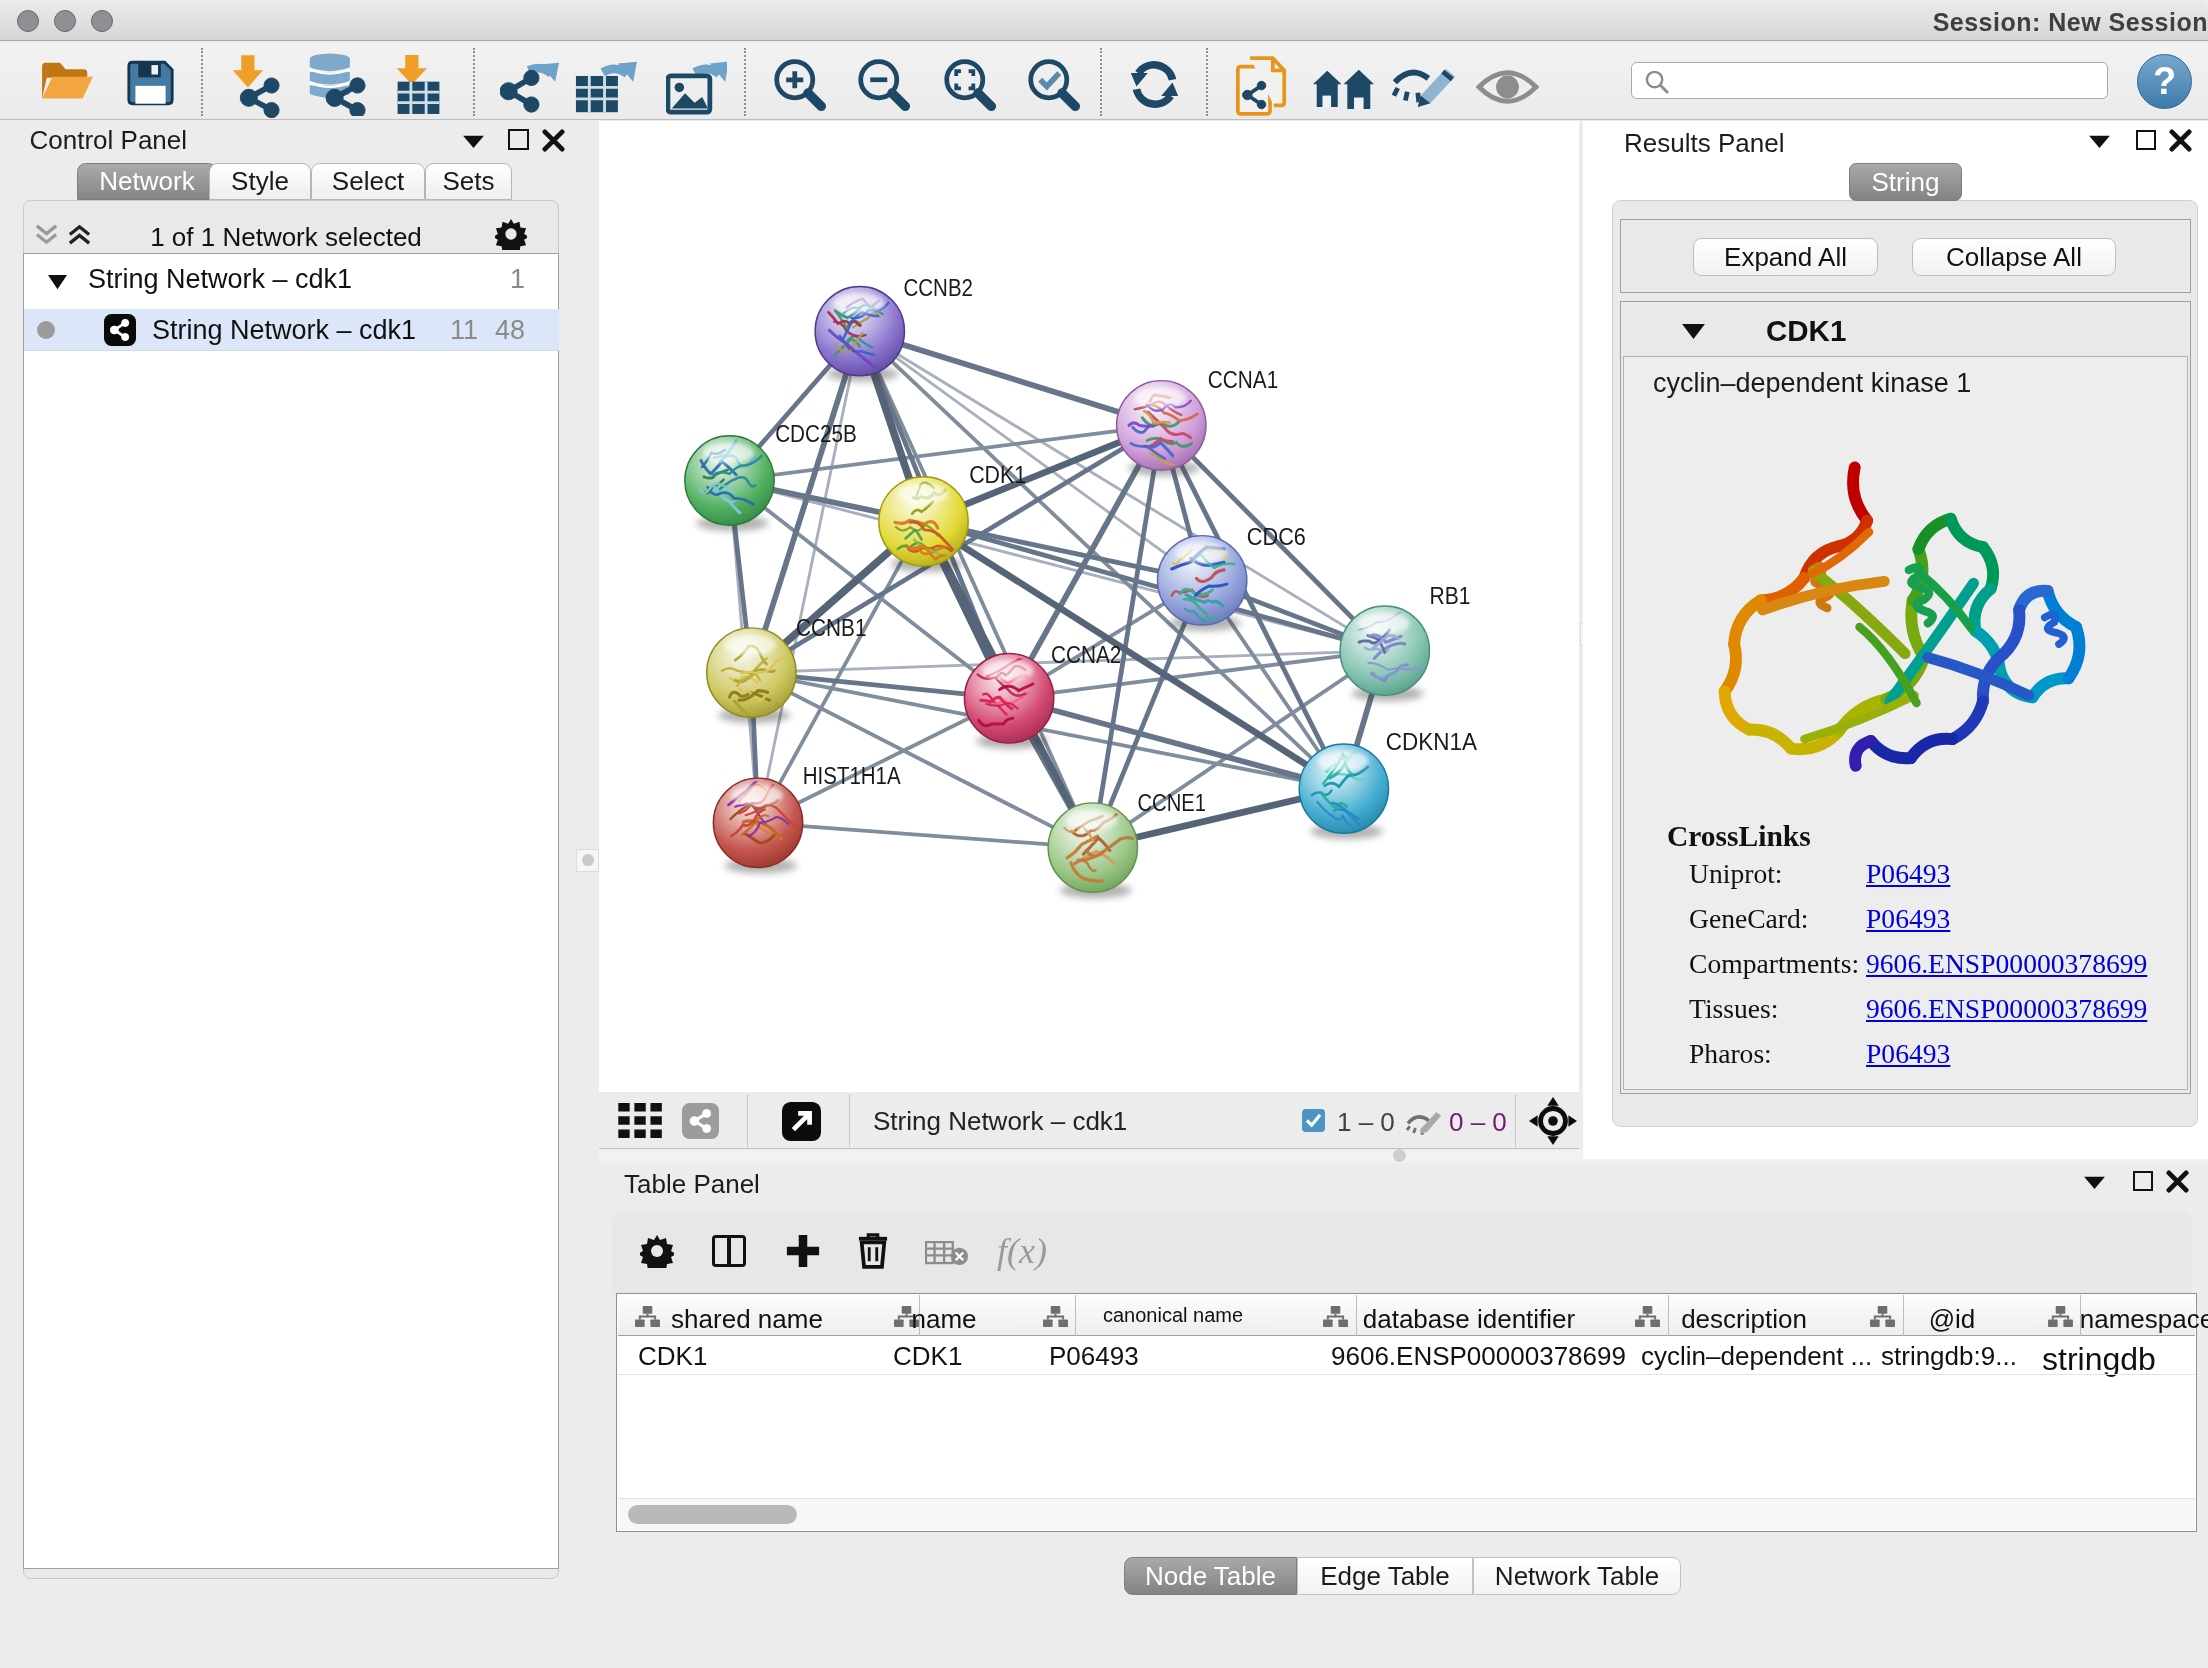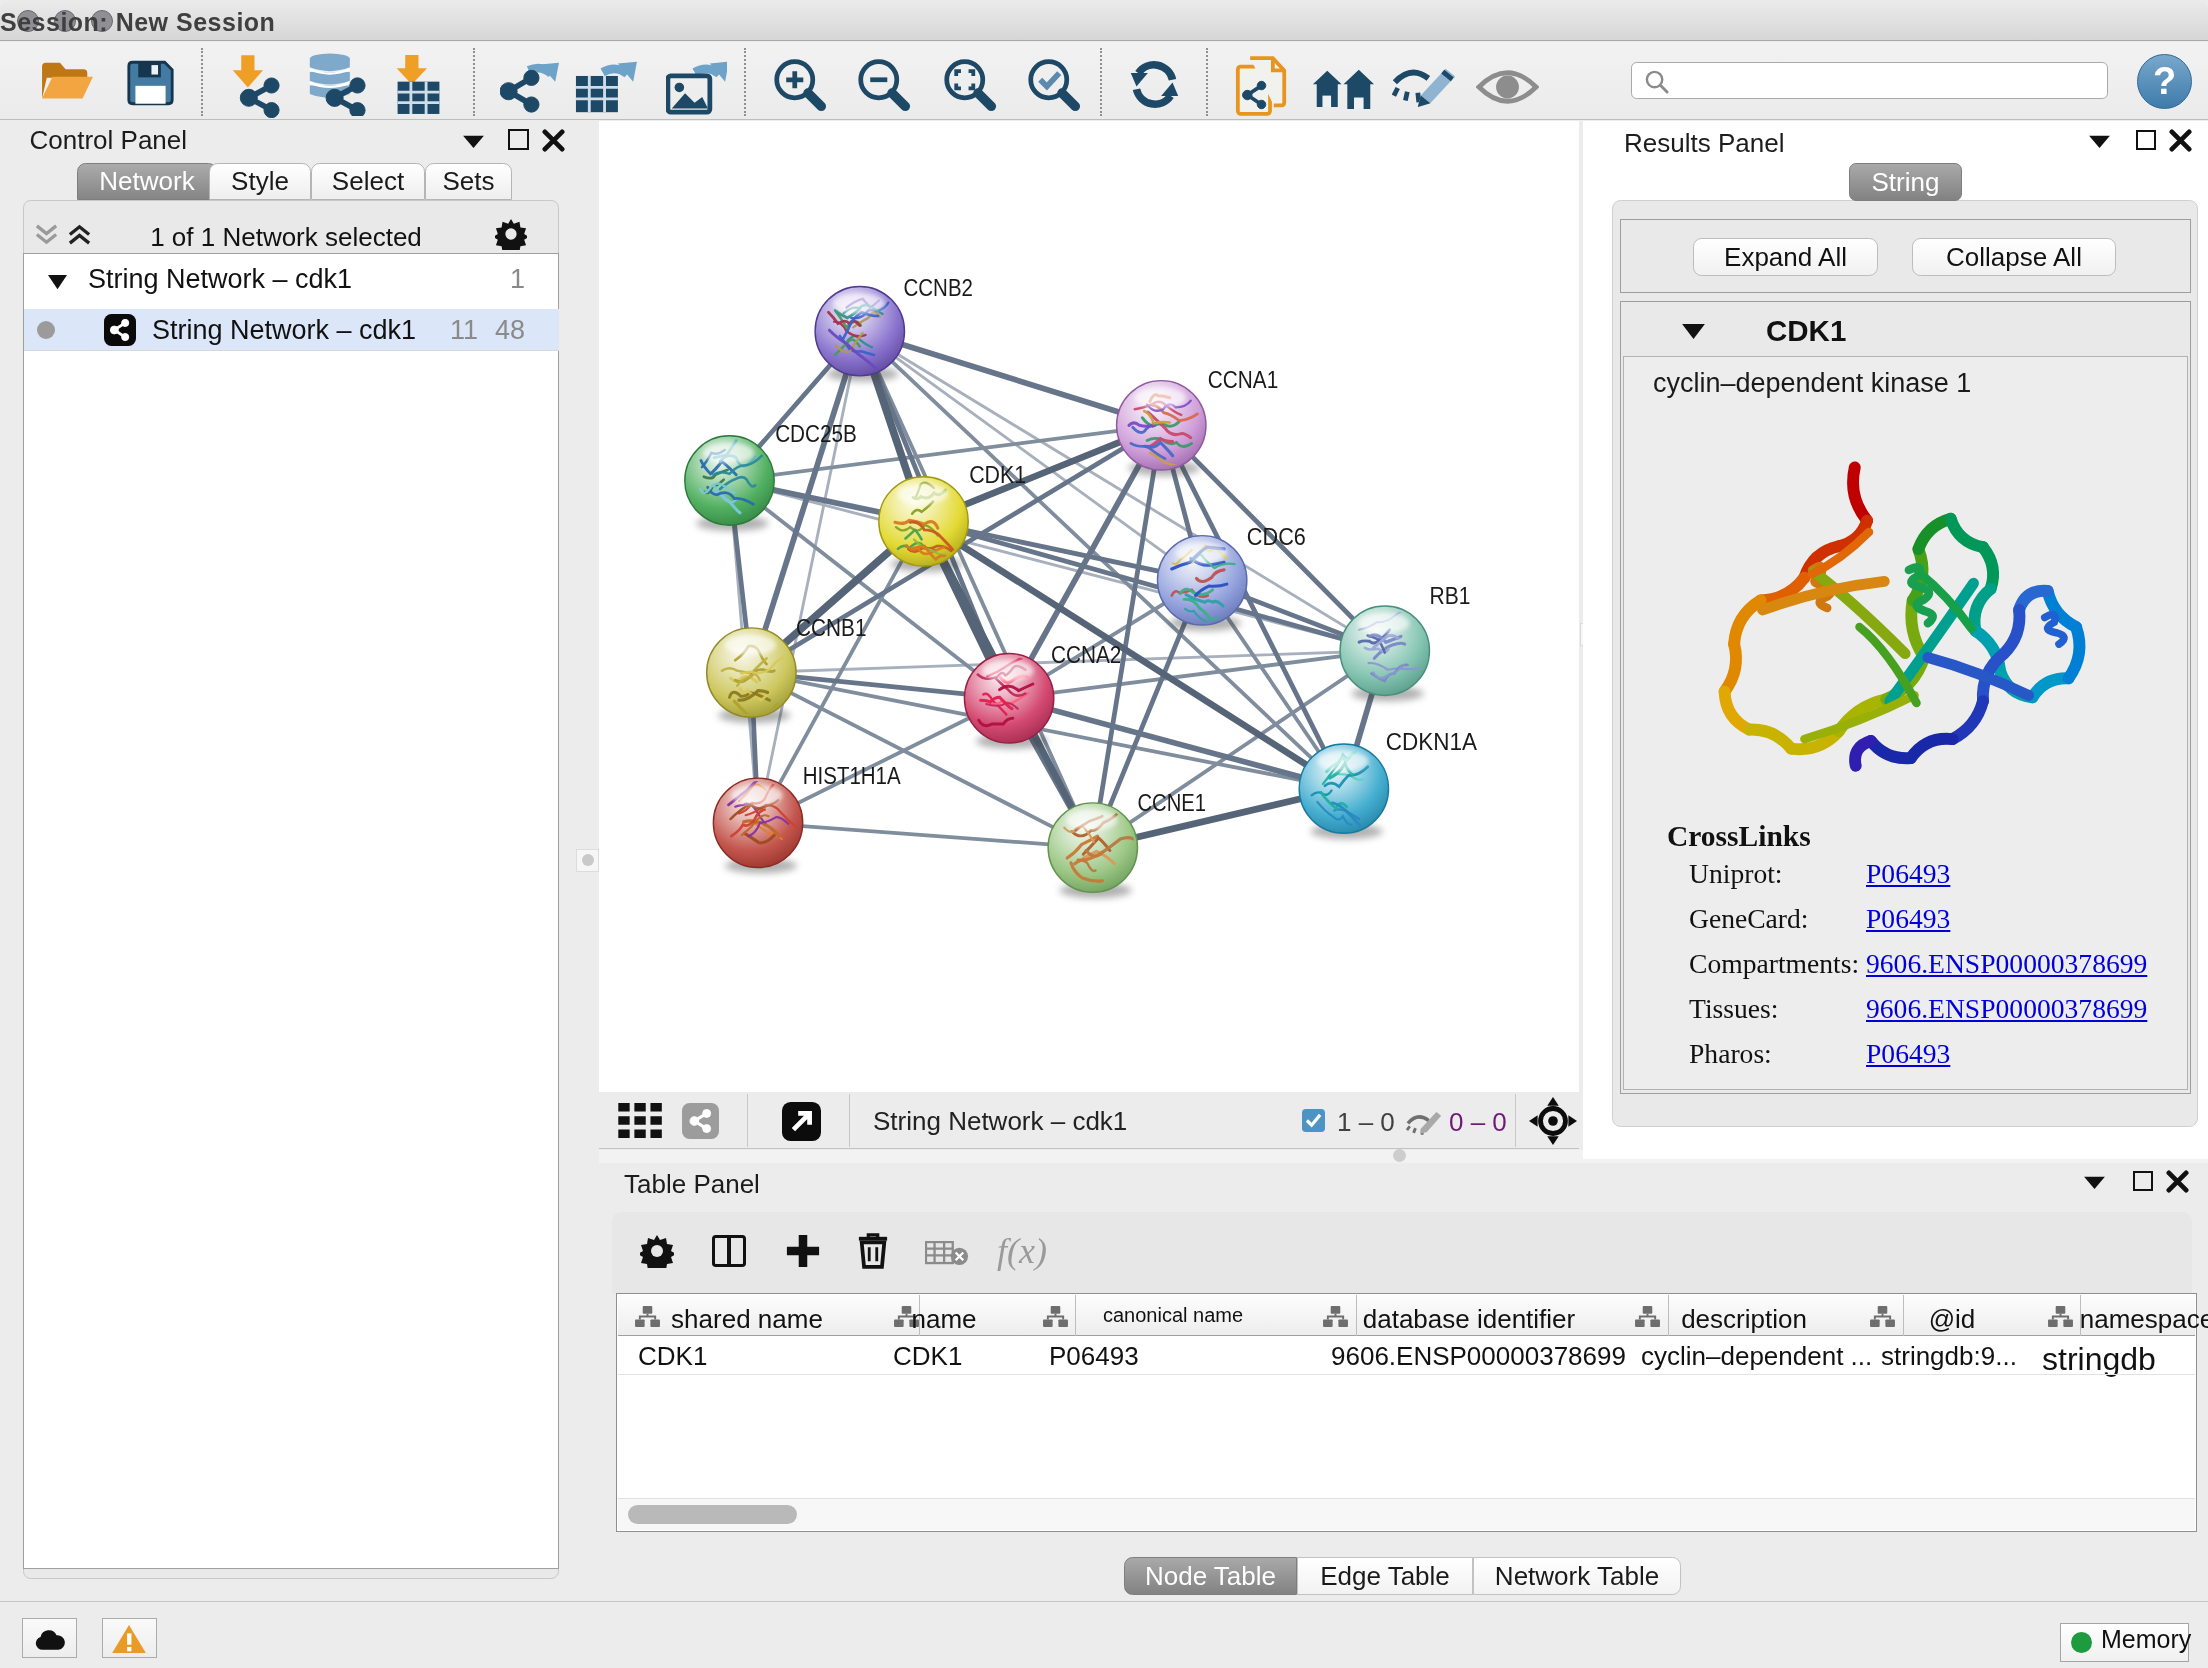--- a/index.html
+++ b/index.html
@@ -7,21 +7,21 @@
     font-family:"Liberation Sans", sans-serif; }
   .abs { position:absolute; }
   #page { position:relative; width:2208px; height:1668px; background:#ececec; }
 
   
   #titlebar { left:0; top:0; width:2208px; height:41px;
     background:linear-gradient(#ebebeb,#d6d6d6);
     border-bottom:1px solid #a9a9a9; border-radius:9.5px 9.5px 0 0; }
   .tl { position:absolute; top:9.5px; width:22px; height:22px; border-radius:50%;
     background:#8f8f94; border:1.4px solid #68686d; }
-  #title-text { position:absolute; top:7.6px; left:0; width:2208px; text-align:left;
+  #title-text { position:absolute; top:7.6px; left:0; width:2208px; text-align:right;
     font-size:25px; font-weight:bold; color:#3f3f3f; letter-spacing:0.5px; }
 
   
   #toolbar { left:0; top:42px; width:2208px; height:78px;
     background:linear-gradient(#f2f2f2,#ebebeb); border-bottom:1px solid #bdbdbd; }
   .tsep { position:absolute; top:5.7px; height:68px; width:0;
     border-left:2.9px dotted #8f8f8f; }
   .ticon { position:absolute; }
 
   
@@ -879,30 +879,15 @@
 <div class="abs" style="left:1470px;top:178px;font-size:32px;color:#111;">stringdb</div>
 <div class="abs" style="left:46px;top:211px;width:1577px;height:1px;background:#e3e3e3;"></div>
     <div class="abs" style="left:46px;top:335px;width:1577px;height:32px;background:#f7f7f7;border-top:1px solid #e0e0e0;"></div>
     <div class="abs" style="left:56px;top:342px;width:169px;height:19px;border-radius:9.5px;background:#b9b9b9;"></div>
 
     <div class="btab sel" style="left:552px;top:394px;width:173px;border-radius:8.6px 0 0 8.6px;">Node Table</div>
     <div class="btab" style="left:725px;top:394px;width:176px;border-radius:0;">Edge Table</div>
     <div class="btab" style="left:901px;top:394px;width:208px;border-radius:0 8.6px 8.6px 0;">Network Table</div>
   </div>
 
-  <div class="abs" id="statusbar">
-    <div class="abs" style="left:22px;top:16px;width:55px;height:40px;background:linear-gradient(#fafafa,#ededed);border:1.9px solid #ababab;"></div>
-    <svg class="abs" style="left:33px;top:27px;" width="32" height="21" viewBox="0 0 34 22">
-      <path fill="#111" d="M10 22 a7 7 0 0 1 -2 -13.7 A9 9 0 0 1 25 6.5 a6.5 6.5 0 0 1 2 15.5 z"></path>
-    </svg>
-    <div class="abs" style="left:102px;top:16px;width:55px;height:40px;background:linear-gradient(#fafafa,#ededed);border:1.9px solid #ababab;"></div>
-    <svg class="abs" style="left:111px;top:22px;" width="36" height="30" viewBox="0 0 38 32">
-      <path d="M19 1 L37 31 H1 z" fill="#e89c27"></path>
-      <rect x="17" y="10" width="4.6" height="12" fill="#fff"></rect>
-      <rect x="17" y="24.5" width="4.6" height="4.6" fill="#fff"></rect>
-    </svg>
-    <div class="abs" style="left:2060px;top:21px;width:129px;height:39px;background:linear-gradient(#ffffff,#f0f0f0);border:1.9px solid #a5a5a5;"></div>
-    <div class="abs" style="left:2071px;top:29.5px;width:21px;height:21px;border-radius:50%;background:#1d9b3e;"></div>
-    <div class="abs" style="left:2101px;top:23px;font-size:25px;color:#111;">Memory</div>
-  </div>
 
 </div>
 
 
 </body></html>

